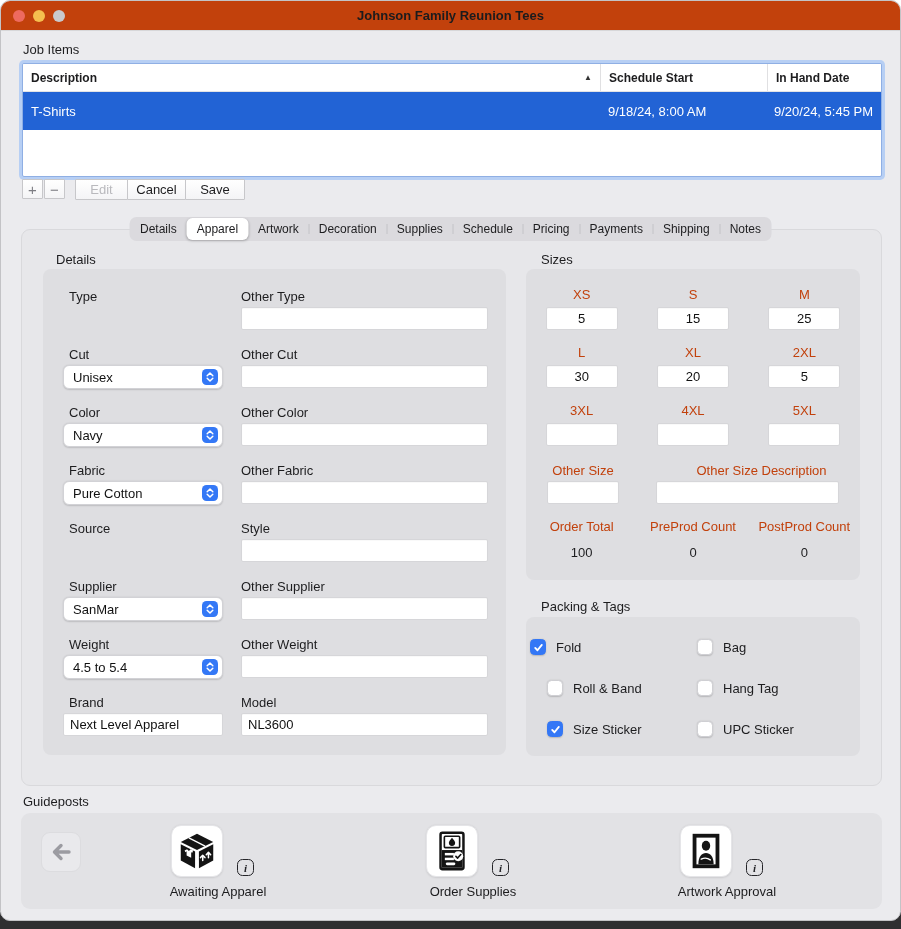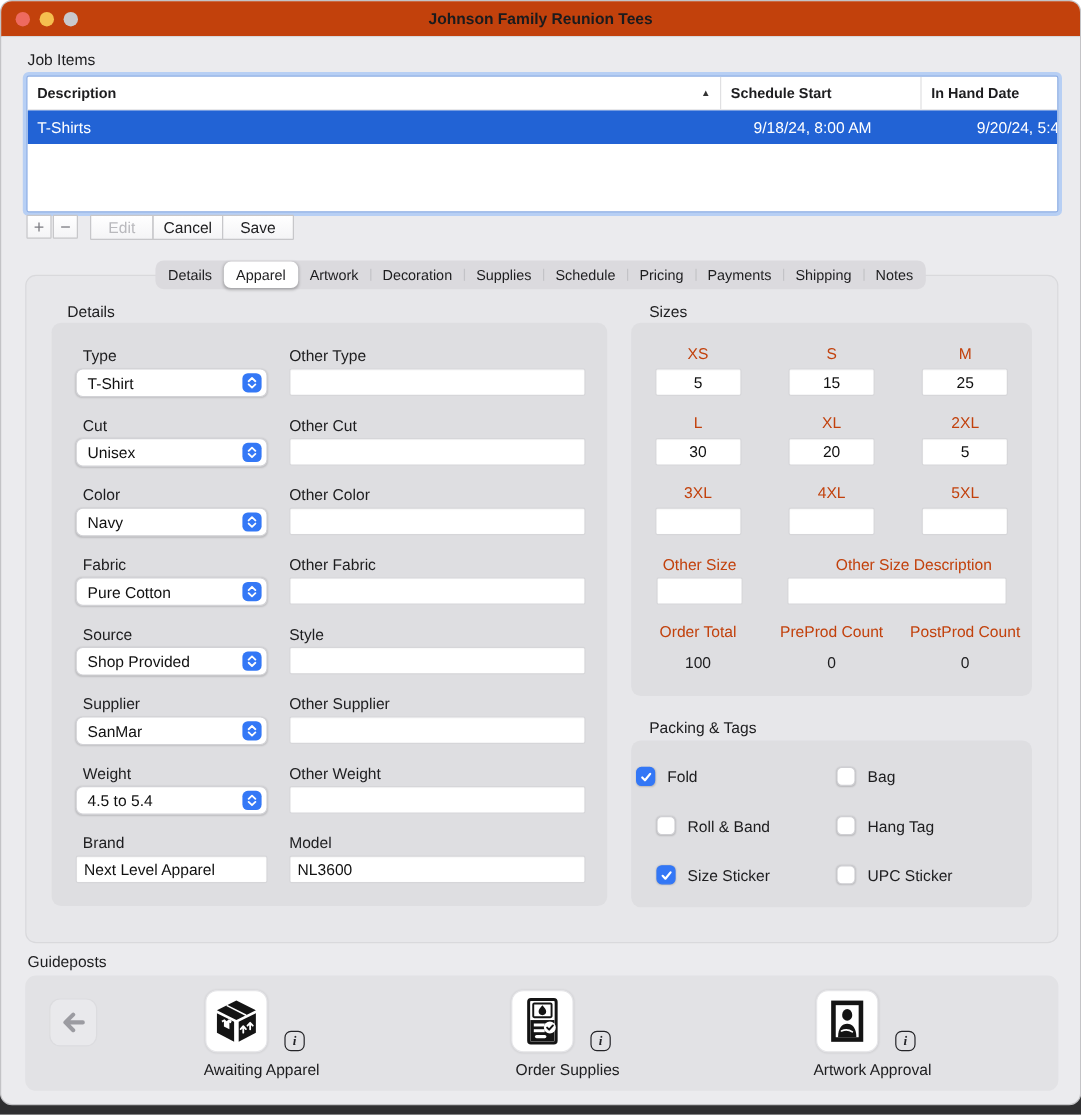--- a/index.html
+++ b/index.html
@@ -30,21 +30,21 @@
     border:1px solid #8fafe4;border-radius:2px;
     box-shadow:0 0 0 3px #b7cff4;overflow:hidden;}
   .thead{display:flex;height:27px;background:#fff;border-bottom:1px solid #e3e3e5;
     font-size:12px;font-weight:700;color:#1d1d1f;align-items:stretch;}
   .th{display:flex;align-items:center;padding:0 8px;border-right:1px solid #e0e0e2;}
   .th:last-child{border-right:none;}
   .col-desc{width:561px;}
   .col-start{width:150px;}
   .col-inhand{width:146px;flex:1;}
   .sort-arrow{margin-left:auto;font-size:8px;color:#333;line-height:1;}
-  .trow{display:flex;height:28px;background:#fff;color:#000;font-size:13px;align-items:center;gap:20px;}
+  .trow{display:flex;height:38px;background:#fff;color:#000;font-size:13px;align-items:center;}
   .trow.selected{background:#2263d5;color:#fff;}
   .td{padding:0 8px;white-space:nowrap;overflow:hidden;}
   
   .btn{background:linear-gradient(#ffffff,#f4f4f6);border:1px solid #c7c7ca;
     display:flex;align-items:center;justify-content:center;font-size:13px;color:#1d1d1f;
     border-radius:1px;}
   .btn.icon{font-size:15px;color:#7c7c82;font-weight:400;}
   .btn.disabled{color:#b9b9bd;}
   
   .tabs{left:50%;transform:translateX(-50%);top:216px;height:24px;display:flex;
@@ -151,28 +151,20 @@
     <div class="tab">Pricing</div>
     <div class="tab">Payments</div>
     <div class="tab">Shipping</div>
     <div class="tab">Notes</div>
   </div>
 
   <div class="abs sec-label" style="left:55px;top:251px;">Details</div>
   <div class="abs panel" style="left:42px;top:268px;width:463px;height:486px;">
 
     <div class="abs fld-label" style="left:26px;top:20px;">Type</div>
-    <div class="abs popup" style="left:20px;top:38px;width:160px;">
-      <span>T-Shirt</span>
-      <span class="stepper">
-        <svg width="12" height="12" viewBox="0 0 12 12">
-            <path d="M3.2 4.7 L6 2 L8.8 4.7 M3.2 7.3 L6 10 L8.8 7.3" stroke="#fff" stroke-width="1.5" fill="none" stroke-linecap="round" stroke-linejoin="round"></path>
-          </svg>
-      </span>
-    </div>
     <div class="abs fld-label" style="left:198px;top:20px;">Other Type</div>
     <input class="abs tf" style="left: 198px; top: 38px; width: 247px;">
 
     <div class="abs fld-label" style="left:26px;top:78px;">Cut</div>
     <div class="abs popup" style="left:20px;top:96px;width:160px;">
       <span>Unisex</span>
       <span class="stepper">
         <svg width="12" height="12" viewBox="0 0 12 12">
             <path d="M3.2 4.7 L6 2 L8.8 4.7 M3.2 7.3 L6 10 L8.8 7.3" stroke="#fff" stroke-width="1.5" fill="none" stroke-linecap="round" stroke-linejoin="round"></path>
           </svg>
@@ -199,28 +191,20 @@
       <span class="stepper">
         <svg width="12" height="12" viewBox="0 0 12 12">
             <path d="M3.2 4.7 L6 2 L8.8 4.7 M3.2 7.3 L6 10 L8.8 7.3" stroke="#fff" stroke-width="1.5" fill="none" stroke-linecap="round" stroke-linejoin="round"></path>
           </svg>
       </span>
     </div>
     <div class="abs fld-label" style="left:198px;top:194px;">Other Fabric</div>
     <input class="abs tf" style="left: 198px; top: 212px; width: 247px;">
 
     <div class="abs fld-label" style="left:26px;top:252px;">Source</div>
-    <div class="abs popup" style="left:20px;top:270px;width:160px;">
-      <span>Shop Provided</span>
-      <span class="stepper">
-        <svg width="12" height="12" viewBox="0 0 12 12">
-            <path d="M3.2 4.7 L6 2 L8.8 4.7 M3.2 7.3 L6 10 L8.8 7.3" stroke="#fff" stroke-width="1.5" fill="none" stroke-linecap="round" stroke-linejoin="round"></path>
-          </svg>
-      </span>
-    </div>
     <div class="abs fld-label" style="left:198px;top:252px;">Style</div>
     <input class="abs tf" style="left: 198px; top: 270px; width: 247px;">
 
     <div class="abs fld-label" style="left:26px;top:310px;">Supplier</div>
     <div class="abs popup" style="left:20px;top:328px;width:160px;">
       <span>SanMar</span>
       <span class="stepper">
         <svg width="12" height="12" viewBox="0 0 12 12">
             <path d="M3.2 4.7 L6 2 L8.8 4.7 M3.2 7.3 L6 10 L8.8 7.3" stroke="#fff" stroke-width="1.5" fill="none" stroke-linecap="round" stroke-linejoin="round"></path>
           </svg>

